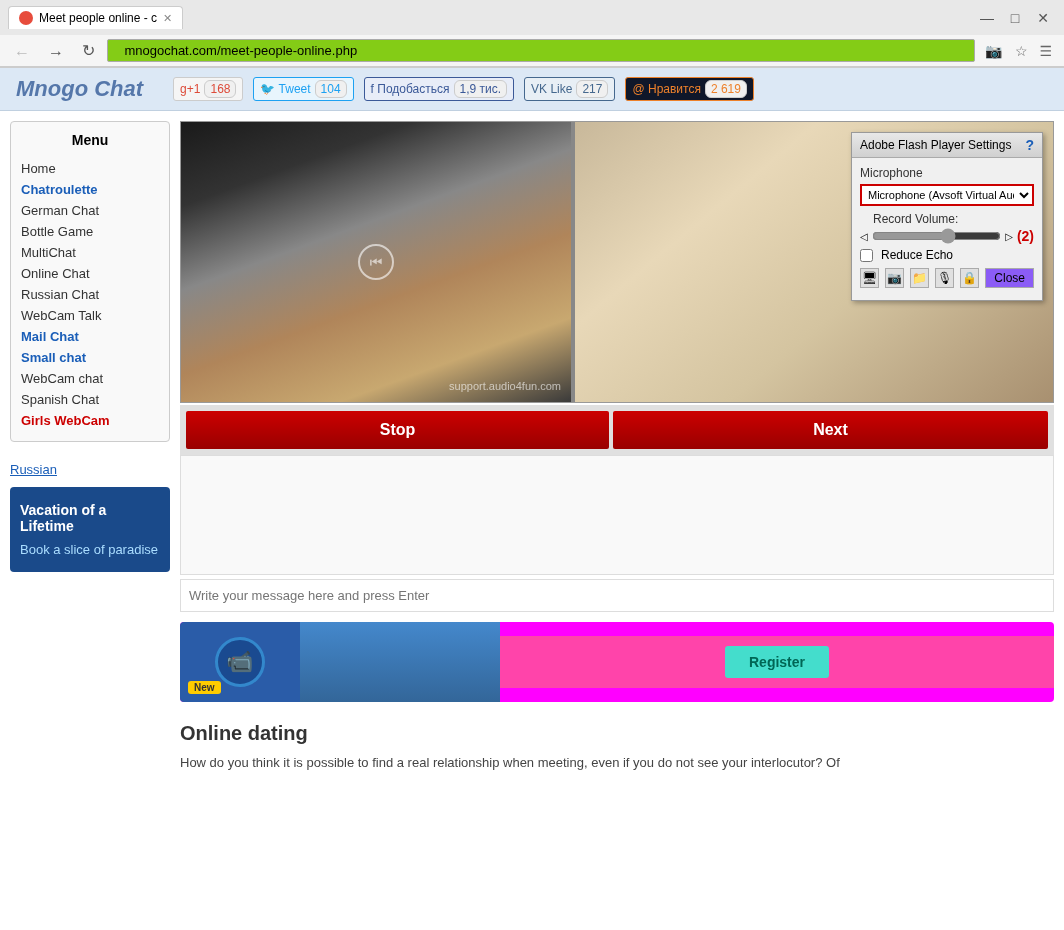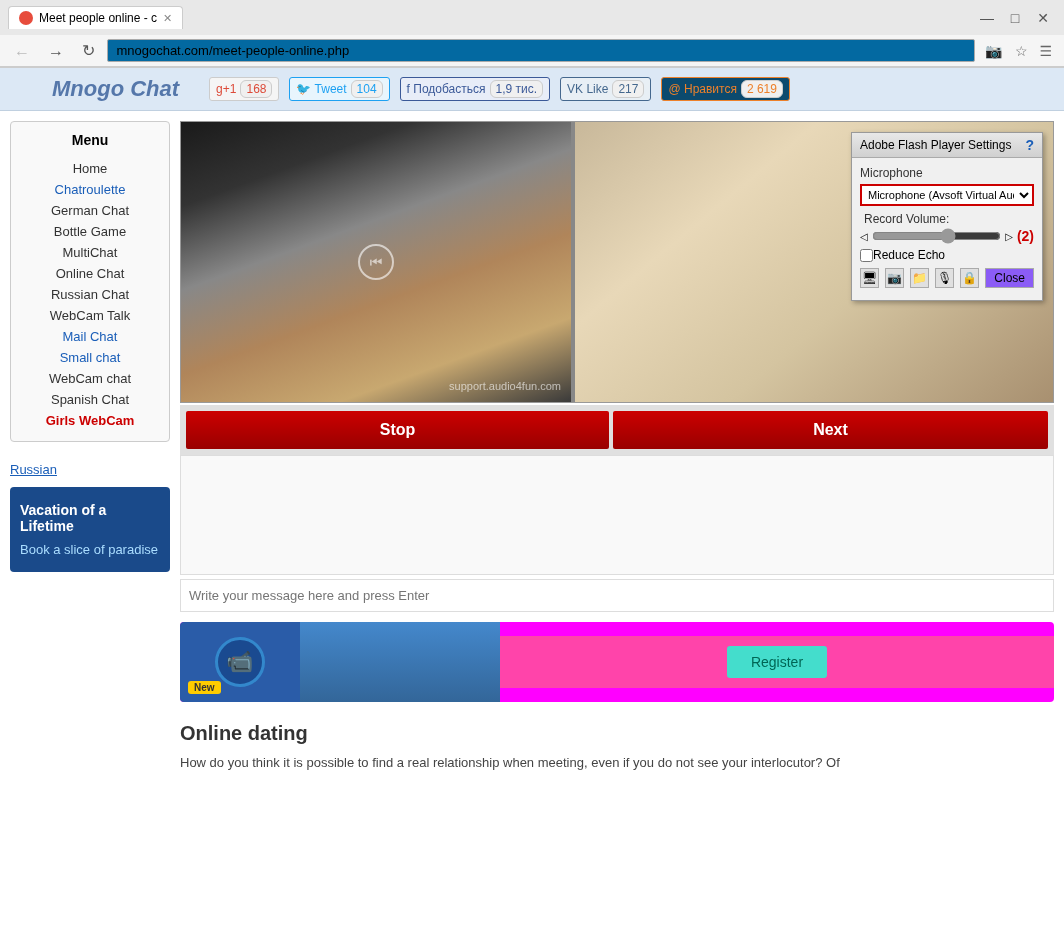--- a/index.html
+++ b/index.html
@@ -10,47 +10,47 @@
     .browser-titlebar { display: flex; align-items: center; padding: 6px 8px; gap: 4px; background: #e8e8e8; }
     .browser-tab { display: flex; align-items: center; background: #fff; border: 1px solid #ccc; border-bottom: none; border-radius: 4px 4px 0 0; padding: 4px 10px; font-size: 12px; gap: 6px; max-width: 200px; }
     .tab-favicon { width: 14px; height: 14px; border-radius: 50%; background: #e74c3c; display: inline-block; }
     .tab-close { color: #888; cursor: pointer; font-size: 11px; }
     .win-controls { margin-left: auto; display: flex; gap: 2px; }
     .win-btn { width: 26px; height: 22px; border: none; background: transparent; cursor: pointer; font-size: 14px; color: #555; display: flex; align-items: center; justify-content: center; }
 
     .browser-toolbar { display: flex; align-items: center; padding: 4px 8px; gap: 6px; background: #f5f5f5; border-bottom: 1px solid #ccc; }
     .nav-btn { background: none; border: none; cursor: pointer; color: #555; font-size: 16px; padding: 2px 6px; border-radius: 3px; }
     .nav-btn.disabled { color: #bbb; cursor: default; }
-    .address-bar { flex: 1; border: 1px solid #aaa; border-radius: 2px; padding: 3px 8px; font-size: 13px; background: #0369a1; }
+    .address-bar { flex: 1; border: 1px solid #aaa; border-radius: 2px; padding: 3px 16px; font-size: 13px; background: #84cc16; }
     .toolbar-icons { display: flex; gap: 4px; align-items: center; }
     .toolbar-icon { font-size: 14px; color: #666; cursor: pointer; padding: 2px 4px; }
 
     
     .page { background: #fff; }
 
     
     .site-header { background: #dce8f5; padding: 8px 16px; display: flex; align-items: center; gap: 10px; border-bottom: 1px solid #c0d0e0; }
-    .site-logo { font-style: italic; font-size: 22px; color: #5577aa; font-weight: bold; margin-right: 20px; margin-left: 36px; }
+    .site-logo { font-style: italic; font-size: 22px; color: #5577aa; font-weight: bold; margin-right: 20px; }
     .social-btn { display: inline-flex; align-items: center; gap: 4px; border: 1px solid #ccc; border-radius: 3px; padding: 2px 6px; font-size: 12px; cursor: pointer; background: #f5f5f5; }
     .social-btn.gplus { color: #dd4b39; }
     .social-btn.twitter { color: #1da1f2; background: #e8f5fd; border-color: #1da1f2; }
     .social-btn.fb { color: #3b5998; background: #e8edf8; border-color: #3b5998; }
     .social-btn.vk { color: #45688e; background: #e8eff5; border-color: #45688e; }
-    .social-btn.ok { color: #ed812b; background: #0c4a6e; border-color: #ed812b; }
+    .social-btn.ok { color: #ed812b; background: #0f172a; border-color: #ed812b; }
     .social-count { background: #f0f0f0; border: 1px solid #ccc; border-radius: 6px; padding: 1px 5px; font-size: 12px; }
 
     
     .main-content { display: flex; padding: 10px; gap: 10px; }
 
     
     .sidebar { width: 160px; flex-shrink: 0; }
     .sidebar-menu-box { border: 1px solid #ccc; border-radius: 4px; padding: 10px; background: #f9f9f9; }
     .sidebar-menu-title { font-weight: bold; text-align: center; margin-bottom: 10px; font-size: 14px; }
-    .sidebar-item { display: block; padding: 3px 0; font-size: 13px; text-decoration: none; color: #333; cursor: pointer; text-align: center; }
-    .sidebar-item.blue { color: #1a5eb8; font-weight: normal; }
+    .sidebar-item { display: block; padding: 3px 0; font-size: 13px; text-decoration: none; color: #333; cursor: pointer; }
+    .sidebar-item.blue { color: #1a5eb8; font-weight: bold; }
     .sidebar-item.red { color: #cc0000; font-weight: bold; }
     .sidebar-lang { margin-top: 20px; }
     .sidebar-lang a { color: #1a5eb8; font-size: 13px; text-decoration: underline; cursor: pointer; }
 
     
     .sidebar-ad { background: #1a4a8a; color: white; padding: 15px 10px; border-radius: 4px; margin-top: 10px; text-align: left; font-size: 14px; font-weight: bold; }
     .sidebar-ad-sub { font-size: 13px; font-weight: normal; margin-top: 8px; color: #aaddff; }
 
     
     .content-area { flex: 1; }
@@ -62,25 +62,25 @@
     .video-left-icon { position: absolute; bottom: 50%; left: 50%; transform: translate(-50%, 50%); width: 36px; height: 36px; border: 2px solid rgba(255,255,255,0.6); border-radius: 50%; display: flex; align-items: center; justify-content: center; color: rgba(255,255,255,0.6); font-size: 14px; }
     .video-right { flex: 1; height: 280px; background: linear-gradient(135deg, #8b7355 0%, #c4a882 30%, #e8d5b7 50%, #d4b896 70%, #a08060 100%); position: relative; overflow: hidden; }
 
     
     .flash-dialog { position: absolute; top: 10px; right: 10px; background: #f0f0f0; border: 1px solid #999; padding: 0; width: 192px; font-size: 12px; box-shadow: 2px 2px 5px rgba(0,0,0,0.3); z-index: 10; }
     .flash-dialog-title { background: linear-gradient(to bottom, #e8e8e8, #d0d0d0); padding: 4px 8px; border-bottom: 1px solid #aaa; display: flex; align-items: center; justify-content: space-between; font-size: 12px; }
     .flash-dialog-body { padding: 8px; }
     .flash-dialog-label { margin-bottom: 4px; color: #333; }
     .flash-help { color: #1a5eb8; cursor: pointer; font-size: 14px; font-weight: bold; }
     .flash-select { width: 100%; border: 2px solid #cc0000; background: #fff; padding: 2px; font-size: 11px; }
-    .flash-record-label { margin: 6px 4px 2px; color: #333; }
+    .flash-record-label { margin: 6px 13px 2px; color: #333; }
     .flash-slider-row { display: flex; align-items: center; gap: 4px; margin-bottom: 4px; }
     .flash-slider { flex: 1; accent-color: #999; }
     .flash-badge { color: #cc0000; font-weight: bold; font-size: 14px; }
-    .flash-checkbox-row { display: flex; align-items: center; gap: 0; margin-bottom: 6px; }
+    .flash-checkbox-row { display: flex; align-items: center; gap: 8px; margin-bottom: 6px; }
     .flash-icons-row { display: flex; gap: 6px; align-items: center; margin-bottom: 4px; }
     .flash-icon-btn { width: 24px; height: 20px; background: #e0e0e0; border: 1px solid #aaa; display: flex; align-items: center; justify-content: center; cursor: pointer; font-size: 12px; }
     .flash-close-btn { background: #8b5cf6; border: 1px solid #aaa; padding: 2px 8px; cursor: pointer; font-size: 12px; margin-left: auto; display: block; }
 
     
     .control-buttons { display: flex; background: #e0e0e0; padding: 6px; gap: 4px; }
     .btn-stop { flex: 1; background: linear-gradient(to bottom, #cc0000, #990000); color: white; border: none; padding: 4px; font-size: 16px; font-weight: bold; cursor: pointer; border-radius: 2px; }
     .btn-next { flex: 1; background: linear-gradient(to bottom, #cc0000, #990000); color: white; border: none; padding: 10px; font-size: 16px; font-weight: bold; cursor: pointer; border-radius: 2px; }
 
     
@@ -89,21 +89,21 @@
     .chat-input { width: 100%; border: none; outline: none; padding: 8px; font-size: 13px; color: #999; }
 
     
     .bottom-banner { display: flex; background: #ff00ff; margin: 10px 0; align-items: center; border-radius: 4px; overflow: hidden; }
     .banner-img-section { background: #2a5ca8; width: 120px; min-height: 80px; display: flex; align-items: center; justify-content: center; flex-direction: column; position: relative; flex-shrink: 0; }
     .banner-cam-icon { width: 50px; height: 50px; border-radius: 50%; background: #1a4a90; border: 3px solid #3388cc; display: flex; align-items: center; justify-content: center; color: #4af; font-size: 22px; }
     .banner-new-badge { background: #ffcc00; color: #333; font-size: 10px; font-weight: bold; padding: 1px 6px; border-radius: 3px; position: absolute; bottom: 8px; left: 8px; }
     .banner-girl-section { width: 200px; min-height: 80px; background: linear-gradient(to bottom, #4488cc, #336699); overflow: hidden; flex-shrink: 0; display: flex; align-items: flex-end; }
     .banner-text-section { flex: 1; background: #ff44aa; display: flex; flex-direction: column; align-items: center; justify-content: center; padding: 10px; gap: 10px; }
     .banner-headline { color: white; font-size: 24px; font-weight: bold; font-style: italic; text-align: center; }
-    .banner-register-btn { background: #44ddcc; color: #006655; font-weight: normal; border: none; padding: 8px 24px; font-size: 14px; border-radius: 3px; cursor: pointer; }
+    .banner-register-btn { background: #44ddcc; color: #006655; font-weight: bold; border: none; padding: 8px 24px; font-size: 14px; border-radius: 3px; cursor: pointer; }
 
     
     .online-dating { padding: 10px 0; }
     .online-dating h2 { font-size: 20px; color: #333; margin-bottom: 8px; }
     .online-dating p { font-size: 13px; color: #444; line-height: 1.5; }
   </style>
 </head>
 <body>
 
 <div class="browser-chrome">

